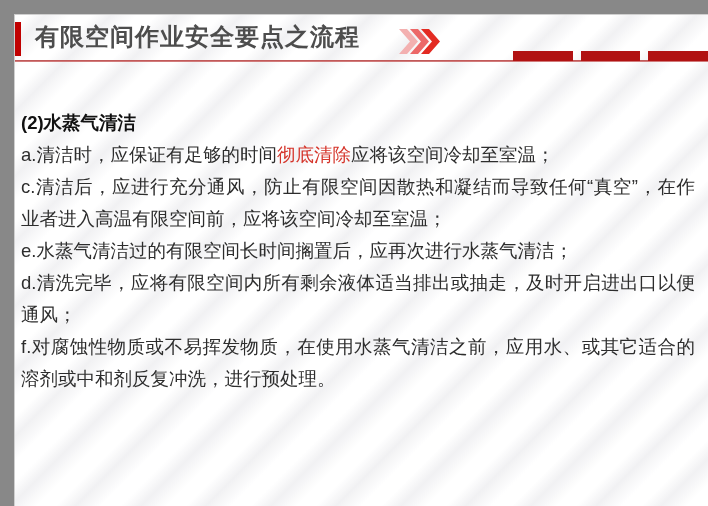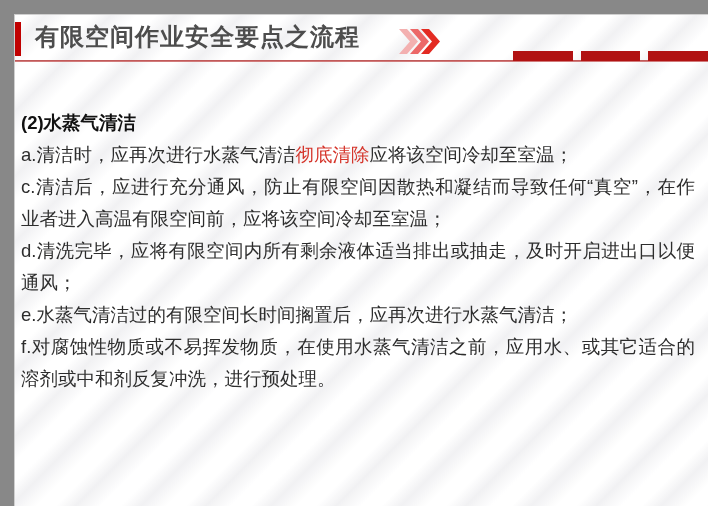--- a/index.html
+++ b/index.html
@@ -72,20 +72,20 @@
       <polygon points="22,0 30,0 41,12.5 30,25 22,25 33,12.5" fill="#e32b22"></polygon>
     </svg>
     <div class="header-rule"></div>
     <div class="hbar hbar-1"></div>
     <div class="hbar hbar-2"></div>
     <div class="hbar hbar-3"></div>
   </div>
 
   <div class="body-text">
     <p class="section-heading">(2)水蒸气清洁</p>
-    <p><span>a.清洁时，应再次进行水蒸气清洁</span><span class="red-text">彻底清除</span><span>应将该空间冷却至室温；</span></p>
+    <p><span>a.清洁时，应保证有足够的时间</span><span class="red-text">彻底清除</span><span>应将该空间冷却至室温；</span></p>
     <p>c.清洁后，应进行充分通风，防止有限空间因散热和凝结而导致任何“真空”，在作业者进入高温有限空间前，应将该空间冷却至室温；</p>
+    <p>e.水蒸气清洁过的有限空间长时间搁置后，应再次进行水蒸气清洁；</p>
     <p>d.清洗完毕，应将有限空间内所有剩余液体适当排出或抽走，及时开启进出口以便通风；</p>
-    <p>e.水蒸气清洁过的有限空间长时间搁置后，应再次进行水蒸气清洁；</p>
     <p>f.对腐蚀性物质或不易挥发物质，在使用水蒸气清洁之前，应用水、或其它适合的溶剂或中和剂反复冲洗，进行预处理。</p>
   </div>
 
 </div>
 
 </body></html>

